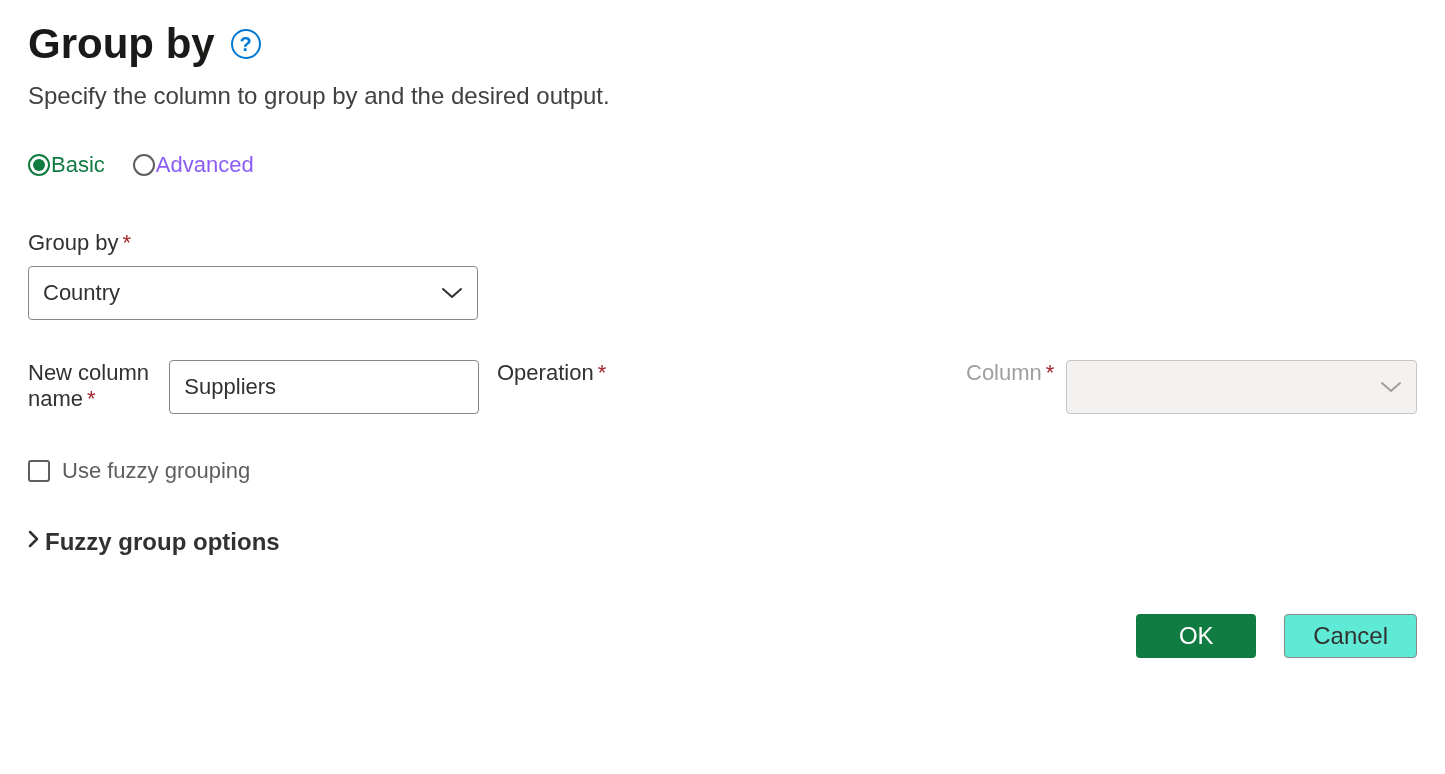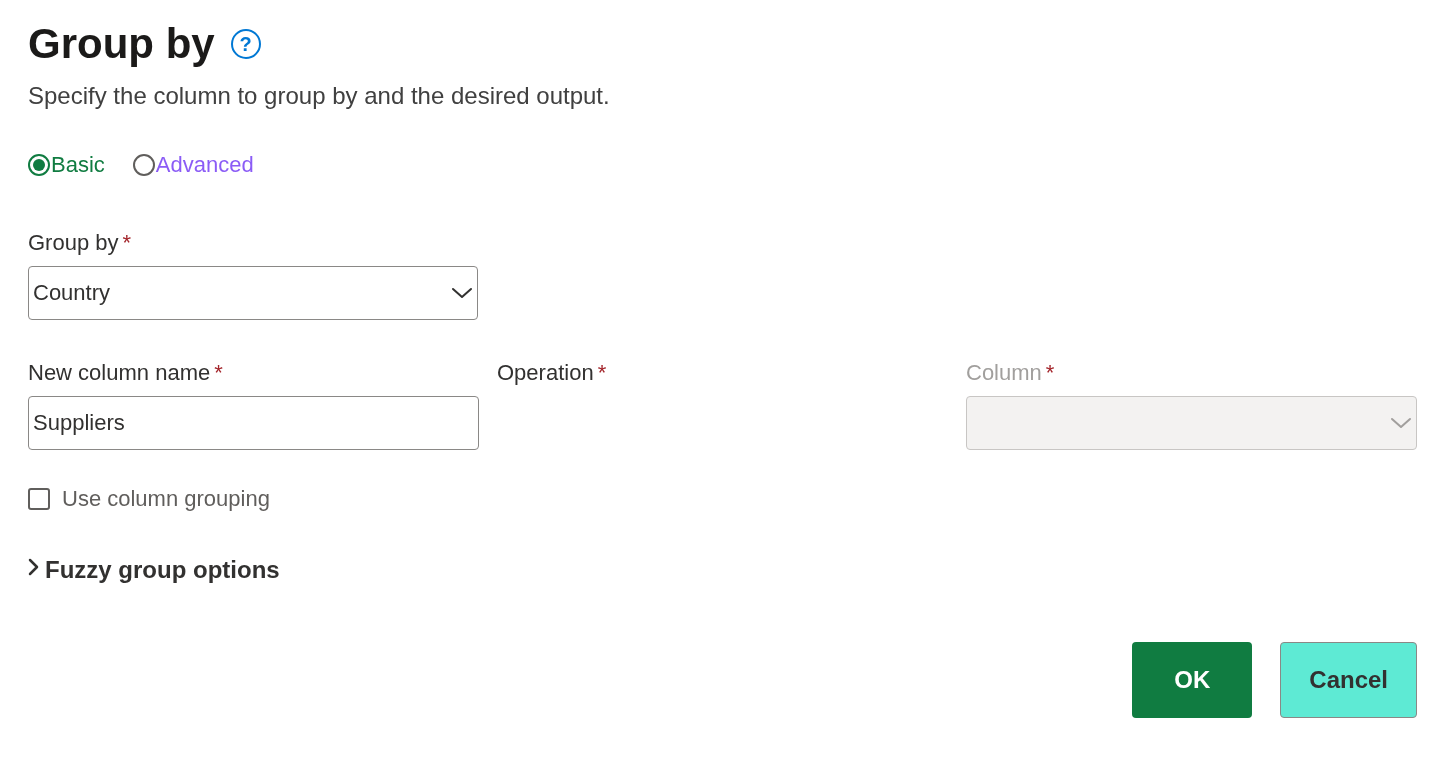--- a/index.html
+++ b/index.html
@@ -81,21 +81,21 @@
   .field-label.disabled { color: #a19f9d; }
   .req { color: #a4262c; margin-left: 4px; }
 
   .dropdown, .text-input {
     height: 54px;
     border: 1.5px solid #8a8886;
     border-radius: 4px;
     background: #fff;
     display: flex;
     align-items: center;
-    padding: 0 4px;
+    padding: 0 14px;
     font-size: 22px;
     color: #323130;
     position: relative;
     cursor: pointer;
   }
   .dropdown.disabled {
     background: #f3f2f1;
     border-color: #c8c6c4;
     cursor: default;
   }
@@ -107,21 +107,21 @@
   .text-input { cursor: text; }
 
   .group-by-block { margin-bottom: 40px; }
   .group-by-block .dropdown { width: 450px; }
 
   .row3 {
     display: flex;
     gap: 18px;
     margin-bottom: 36px;
   }
-  .col { flex:1; display:flex; flex-direction:column; }
+  .col { flex:1; display:flex; flex-direction:row;gap:12px; }
   .col .dropdown, .col .text-input { width: 100%; }
 
   .checkbox-row {
     display:flex; align-items:center; gap:12px;
     font-size:22px; color:#605e5c;
     margin-bottom: 44px;
     cursor: pointer;
   }
   .checkbox-box {
     width: 22px; height:22px;
@@ -139,25 +139,25 @@
   .expander-chev {
     font-size: 20px;
     transform: translateY(-1px);
   }
 
   .button-row {
     display:flex; justify-content:flex-end; gap:28px;
   }
   .btn {
     min-width: 120px;
-    height: 76px;
+    height: 44px;
     padding: 0 28px;
     border-radius: 4px;
     font-size: 24px;
-    font-weight: 700;
+    font-weight: 400;
     display:inline-flex; align-items:center; justify-content:center;
     cursor:pointer;
     user-select:none;
   }
   .btn-primary {
     background:#107c41;
     color:#fff;
     border: none;
   }
   .btn-secondary {
@@ -227,21 +227,21 @@
         <svg width="22" height="14" viewBox="0 0 22 14">
             <path d="M2 3 L11 11 L20 3" stroke="#a19f9d" stroke-width="2" fill="none" stroke-linecap="round" stroke-linejoin="round"></path>
           </svg>
       </span>
     </div>
   </div>
 </div>
 
 <div class="checkbox-row">
   <span class="checkbox-box"></span>
-  <span>Use column grouping</span>
+  <span>Use fuzzy grouping</span>
 </div>
 
 <div class="expander">
   <span class="expander-chev">
     <svg width="12" height="18" viewBox="0 0 12 18">
         <path d="M2 2 L9 9 L2 16" stroke="#323130" stroke-width="2.5" fill="none" stroke-linecap="round" stroke-linejoin="round"></path>
       </svg>
   </span>
   <span>Fuzzy group options</span>
 </div>

